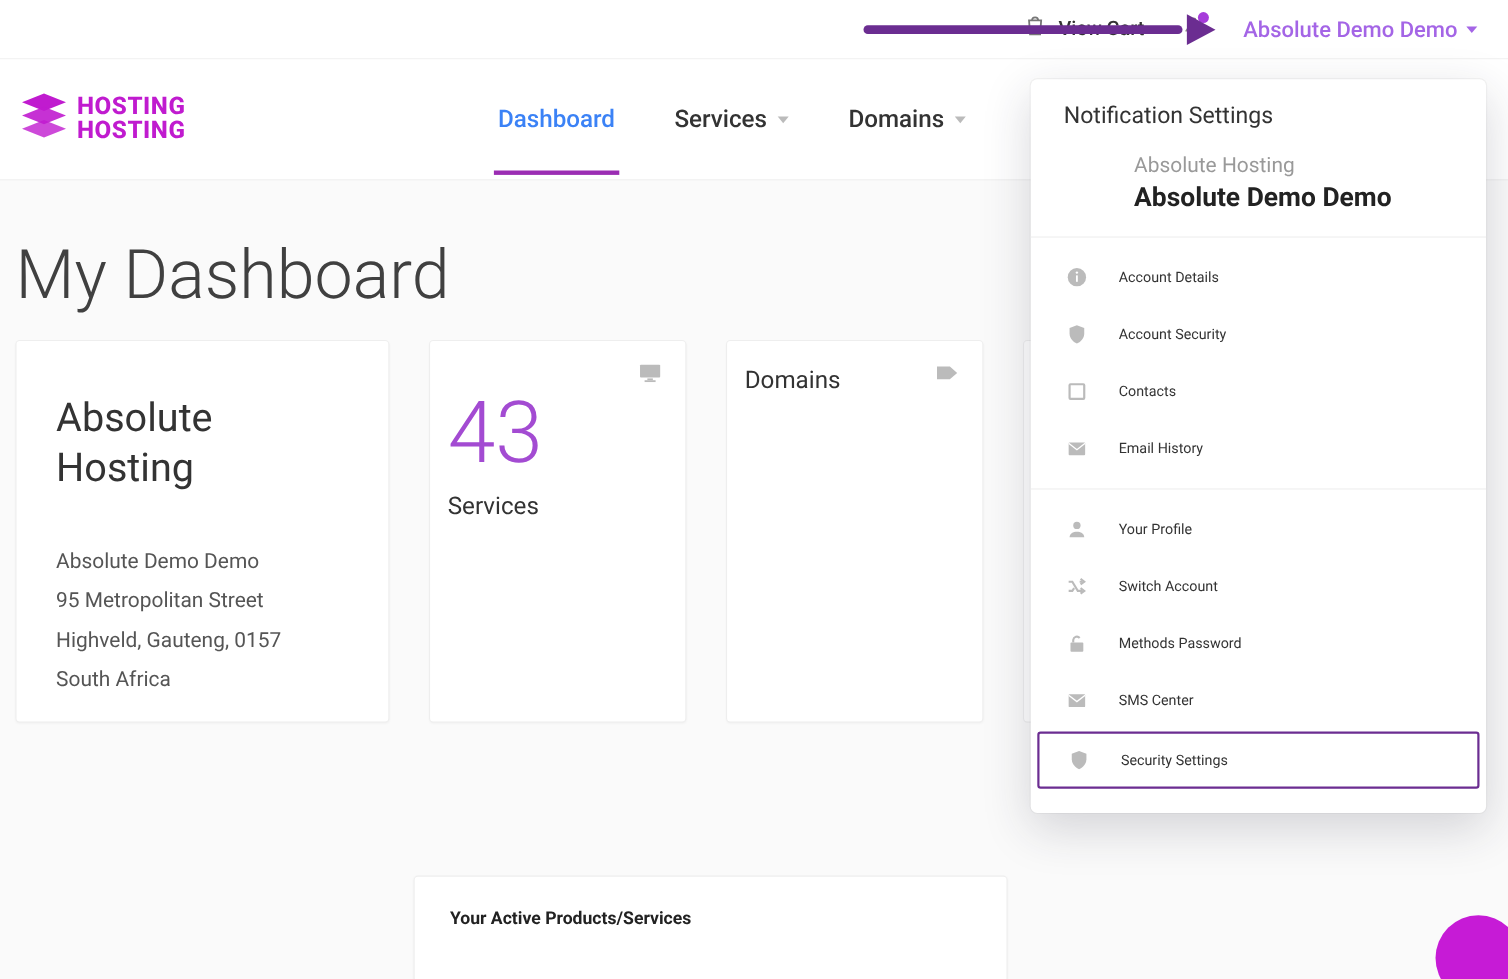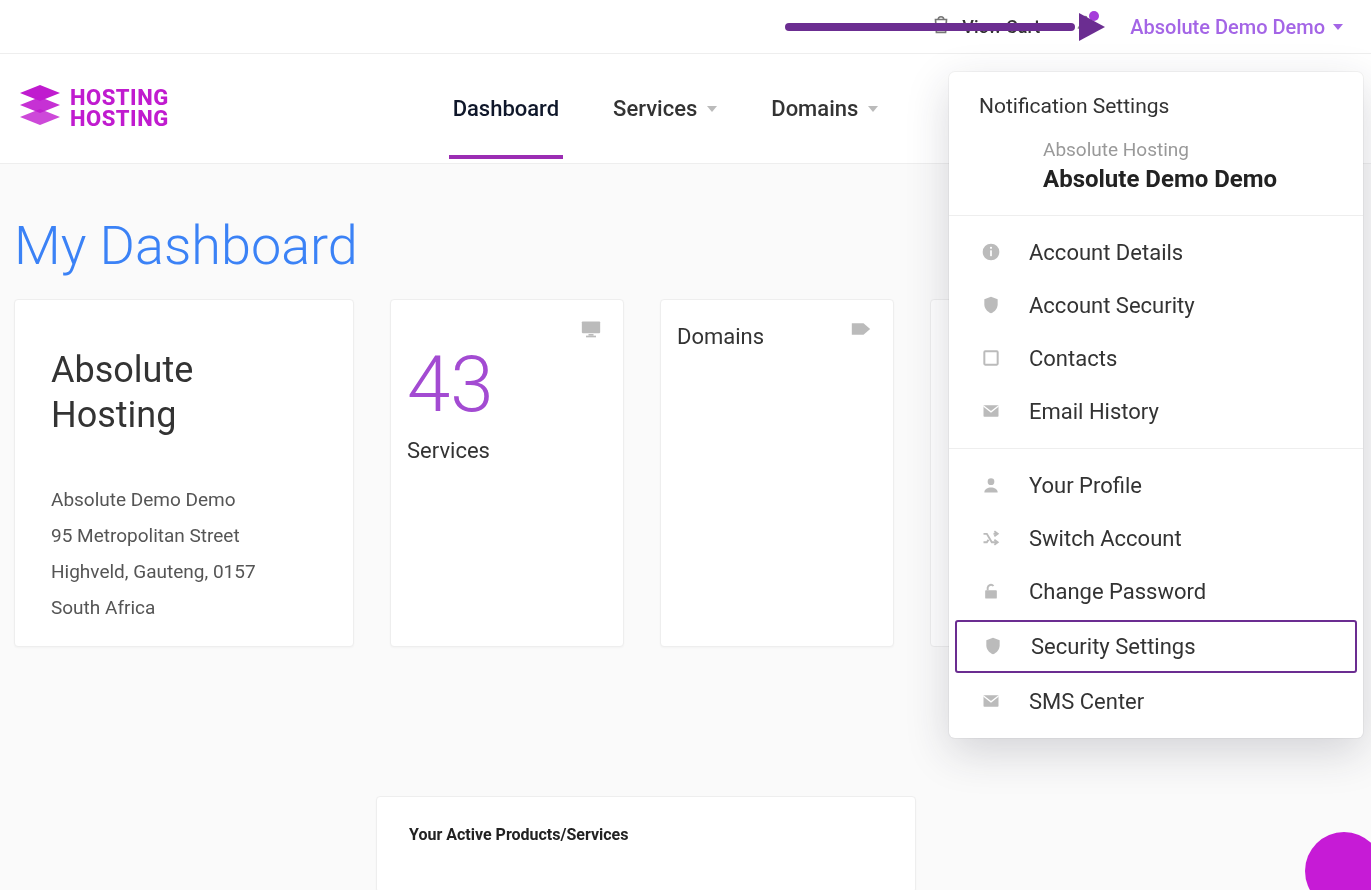--- a/index.html
+++ b/index.html
@@ -120,38 +120,38 @@
     font-size: 22px;
     color: #333;
     font-weight: 500;
     display: flex;
     align-items: center;
     gap: 10px;
     padding: 38px 4px;
     position: relative;
   }
   .nav-tab.active {
-    color: #0f172a;
+    color: #3b82f6;
   }
   .nav-tab.active::after {
     content: "";
     position: absolute;
     bottom: 0; left: 0; right: 0;
     height: 4px;
     background: #9b2db3;
   }
   .nav-tab .caret { color: #bbb; }
 
   .content {
     padding: 50px 14px 0 14px;
   }
   h1.page-title {
-    font-size: 54px;
+    font-size: 62px;
     font-weight: 300;
-    color: #3b82f6;
+    color: #404040;
     margin-bottom: 22px;
   }
   .breadcrumb {
     font-size: 19px;
     color: #666;
     margin-bottom: 40px;
   }
   .breadcrumb .sep { color: #bbb; margin: 0 6px; }
   .breadcrumb .portal { color: #999; }
 
@@ -225,26 +225,27 @@
     font-size: 16px;
     font-weight: 700;
     color: #222;
     margin-bottom: 40px;
   }
 
   
   .dropdown {
     position: absolute;
     top: 72px;
-    right: 8px;
+    right: 20px;
     width: 414px;
     background: #fff;
     border-radius: 6px;
     box-shadow: 0 14px 44px rgba(40,40,60,0.18), 0 0 0 1px rgba(0,0,0,0.04);
     z-index: 100;
+    padding-bottom: 10px;
   }
   .dropdown .dd-header {
     padding: 22px 30px 14px 30px;
     font-size: 21px;
     color: #333;
   }
   .dropdown .dd-account {
     padding: 6px 30px 22px 94px;
     border-bottom: 1px solid #eee;
   }
@@ -255,23 +256,24 @@
   }
   .dropdown .dd-account .name {
     font-size: 24px;
     font-weight: 700;
     color: #222;
   }
   .dd-section { padding: 10px 0; border-bottom: 1px solid #eee; }
   .dd-section:last-child { border-bottom: none; }
   .dd-item {
     display: flex;
+    align-items: center;
     gap: 26px;
     padding: 14px 30px;
-    font-size: 22px;
+    font-size: 13px;
     color: #333;
     cursor: pointer;
   }
   .dd-item .dd-icon {
     width: 24px; height: 24px;
     display: inline-flex;
     align-items: center;
     justify-content: center;
     color: #bbb;
   }
@@ -471,35 +473,35 @@
         </span>
       <span>Switch Account</span>
     </div>
     <div class="dd-item">
       <span class="dd-icon">
           <svg viewBox="0 0 24 24" fill="currentColor">
             <rect x="5" y="11" width="14" height="10" rx="1"></rect>
             <path d="M8 11V8a4 4 0 0 1 7-2" fill="none" stroke="currentColor" stroke-width="2.3"></path>
           </svg>
         </span>
-      <span>Change Password</span>
-    </div>
-    <div class="dd-item highlight">
-      <span class="dd-icon">
-          <svg viewBox="0 0 24 24" fill="currentColor">
-            <path d="M12 2l8 3v6c0 5-3.5 9-8 11-4.5-2-8-6-8-11V5l8-3z"></path>
-          </svg>
-        </span>
-      <span>Security Settings</span>
+      <span>Methods Password</span>
     </div>
     <div class="dd-item">
       <span class="dd-icon">
           <svg viewBox="0 0 24 24" fill="currentColor">
             <rect x="3" y="5" width="18" height="14" rx="1"></rect>
             <polyline points="3,6 12,13 21,6" fill="none" stroke="#fff" stroke-width="1.5"></polyline>
           </svg>
         </span>
       <span>SMS Center</span>
     </div>
+    <div class="dd-item highlight">
+      <span class="dd-icon">
+          <svg viewBox="0 0 24 24" fill="currentColor">
+            <path d="M12 2l8 3v6c0 5-3.5 9-8 11-4.5-2-8-6-8-11V5l8-3z"></path>
+          </svg>
+        </span>
+      <span>Security Settings</span>
+    </div>
   </div>
 </div>
 
 <div class="fab"></div>
 
 </body></html>

